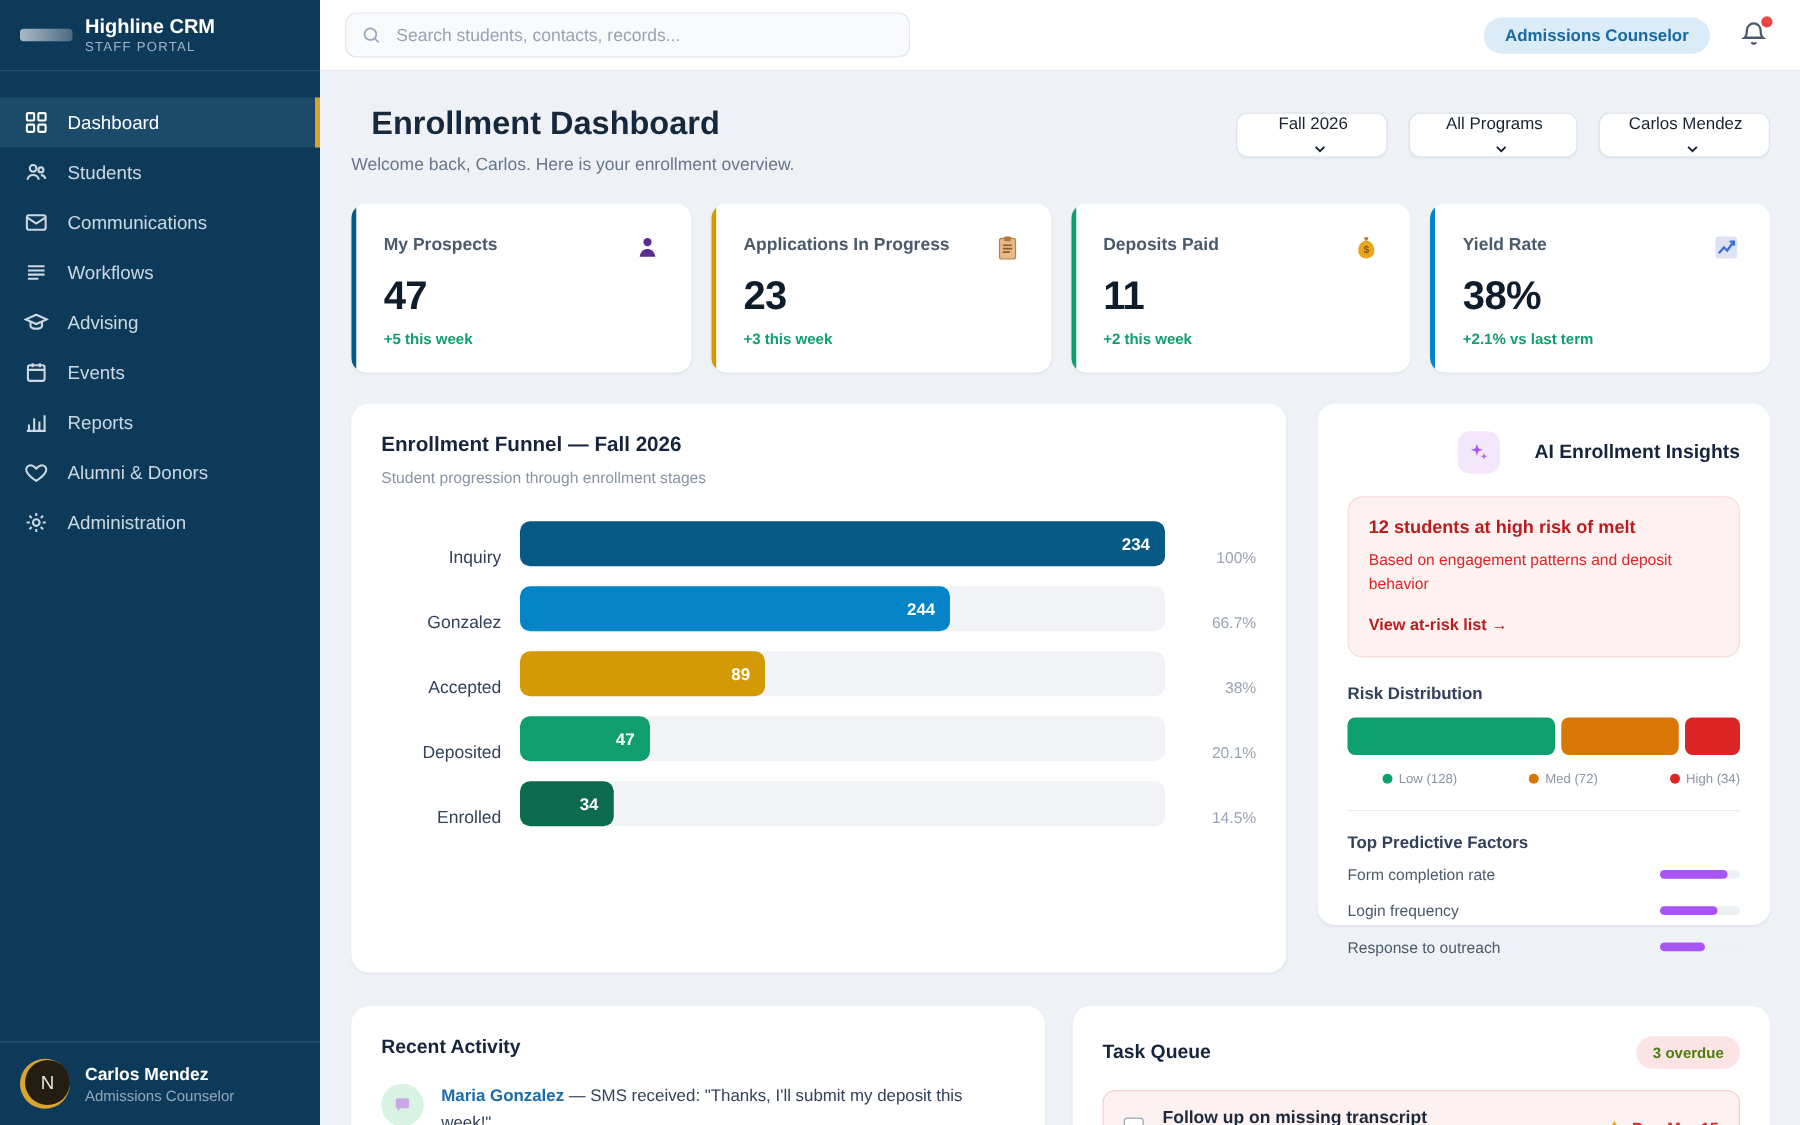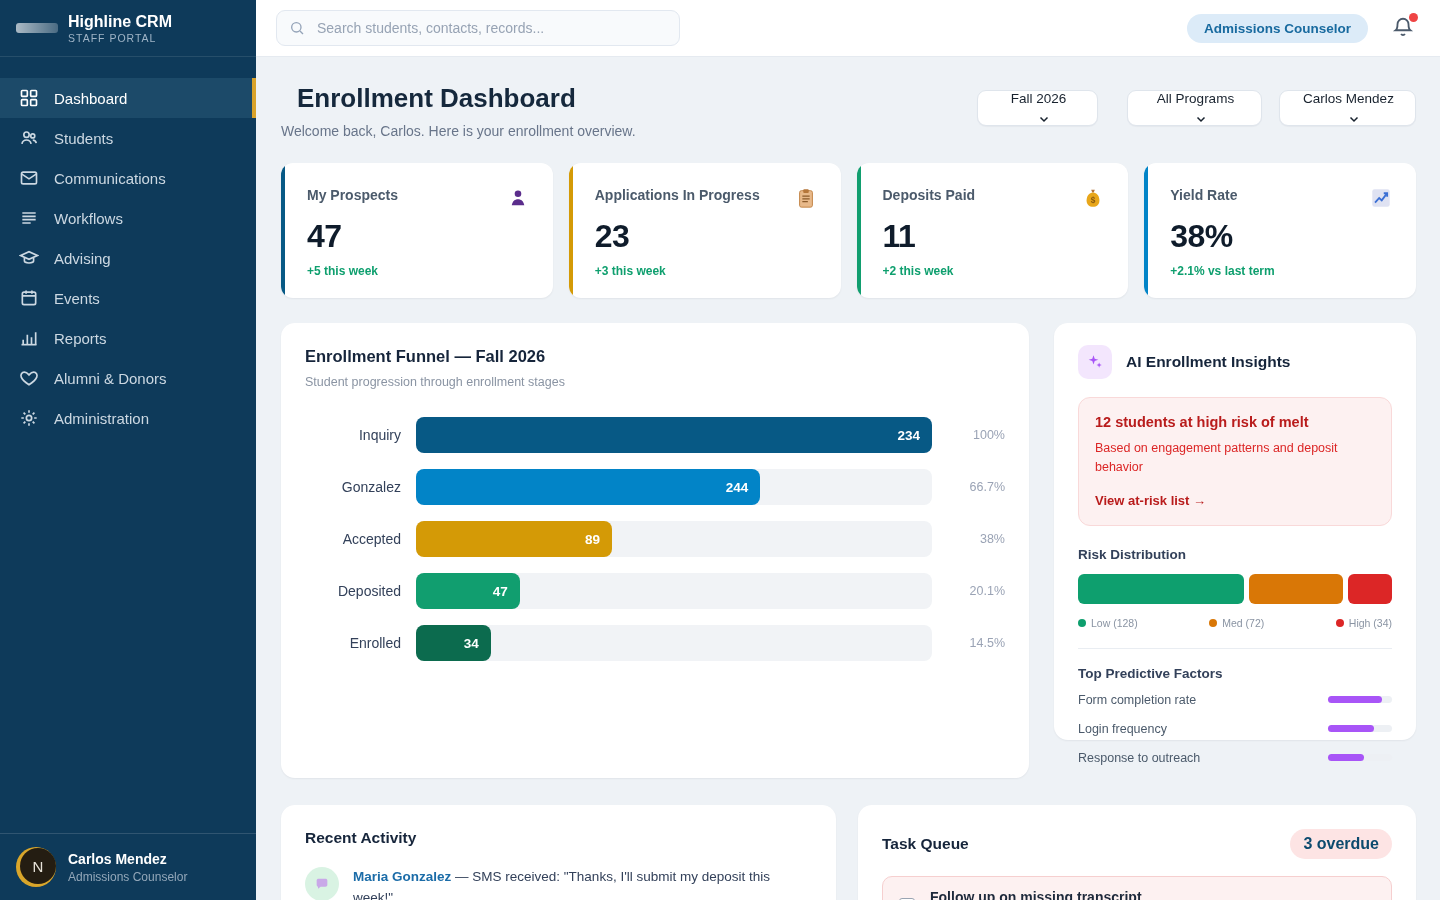--- a/index.html
+++ b/index.html
@@ -24,95 +24,95 @@
   .nav-item.active::after { content: ""; position: absolute; right: 0; top: 0; bottom: 0; width: 4px; background: #d9a32b; }
   .side-user { margin-top: auto; border-top: 1px solid rgba(255,255,255,0.14); padding: 13px 16px; display: flex; align-items: center; gap: 12px; }
   .avatar { width: 40px; height: 40px; border-radius: 50%; background: #d9a62b; position: relative; flex-shrink: 0; }
   .avatar-inner { position: absolute; left: 4px; top: 1px; width: 36px; height: 36px; border-radius: 50%; background: #241d12; color: #e8e4da; display: flex; align-items: center; justify-content: center; font-size: 15px; }
   .side-user-name { font-size: 14px; font-weight: bold; color: #ffffff; }
   .side-user-role { font-size: 12px; color: #93a7b9; margin-top: 3px; }
 
   
   .main-col { flex: 1; display: flex; flex-direction: column; min-width: 0; }
   .topbar { height: 57px; flex-shrink: 0; background: #ffffff; border-bottom: 1px solid #e5eaf0; display: flex; align-items: center; padding: 0 24px 0 20px; }
-  .search-box { width: 404px; height: 36px; background: #f8fafc; border: 1px solid #e2e8f0; border-radius: 9px; display: flex; align-items: center; gap: 10px; padding: 0 12px; }
+  .search-box { width: 452px; height: 36px; background: #f8fafc; border: 1px solid #e2e8f0; border-radius: 9px; display: flex; align-items: center; gap: 10px; padding: 0 12px; }
   .search-box svg { width: 16px; height: 16px; stroke: #94a3b8; flex-shrink: 0; }
   .search-box input { flex: 1; border: none; outline: none; background: transparent; font-family: inherit; font-size: 14px; color: #334155; }
   .search-box input::placeholder { color: #97a3b4; }
   .top-right { margin-left: auto; display: flex; align-items: center; gap: 22px; }
   .role-pill { padding: 7px 17px; border-radius: 999px; font-size: 13.5px; font-weight: bold; }
   .bell-btn { position: relative; background: none; border: none; padding: 2px; cursor: pointer; }
   .bell-btn svg { width: 22px; height: 22px; stroke: #4b5a6b; }
   .bell-dot { position: absolute; top: -1px; right: -2px; width: 9px; height: 9px; border-radius: 50%; }
 
   
   .content { flex: 1; padding: 26px 24px 0 25px; overflow: hidden; }
   .page-head { display: flex; justify-content: space-between; align-items: flex-start; margin-bottom: 24px; }
   .page-title { font-size: 26px; font-weight: bold; color: #15283c; margin: 0 0 9px 16px; }
   .page-sub { font-size: 14px; color: #68758a; margin: 0; }
   .filters { display: flex; gap: 17px; margin-top: 7px; }
   .select { height: 36px; background: #fff; border: 1px solid #dfe5ec; border-radius: 9px; display: flex; align-items: center; justify-content: space-between; padding: 0 12px 0 14px; font-size: 13.5px; color: #18222e; cursor: pointer; box-shadow: 0 1px 1px rgba(16,24,40,.04); flex-direction: column; }
   .select svg { width: 12px; height: 12px; stroke: #18222e; margin-left: 10px; }
-  .sel-term { width: 121px; } .sel-prog { width: 135px; margin-left: 12px; } .sel-couns { width: 137px; }
+  .sel-term { width: 121px; } .sel-prog { width: 135px; } .sel-couns { width: 137px; }
 
   
   .stats-row { display: flex; gap: 16px; margin-bottom: 25px; }
   .stat-card { flex: 1; height: 135px; background: #fff; border-radius: 12px; position: relative; overflow: hidden; padding: 24px 24px 0 26px; box-shadow: 0 1px 2px rgba(16,24,40,.06); }
   .stat-accent { position: absolute; left: 0; top: 0; bottom: 0; width: 4px; }
   .stat-top { display: flex; justify-content: space-between; align-items: flex-start; }
   .stat-label { font-size: 14px; color: #4b5a6b; font-weight: 600; }
   .stat-icon { width: 22px; height: 22px; flex-shrink: 0; }
   .stat-value { font-size: 32px; font-weight: 800; color: #0f1c2b; margin-top: 9px; letter-spacing: -0.5px; }
   .stat-change { font-size: 12px; font-weight: bold; margin-top: 9px; }
 
   
   .mid-row { display: flex; gap: 25px; margin-bottom: 27px; }
   .card { background: #fff; border-radius: 14px; box-shadow: 0 1px 2px rgba(16,24,40,.06); }
   .funnel-card { width: 748px; height: 455px; padding: 24px; }
   .funnel-title { font-size: 16.5px; font-weight: bold; color: #16253b; margin: 0 0 9px 0; }
   .funnel-sub { font-size: 12.5px; color: #8a94a3; margin: 0 0 28px 0; }
-  .f-row { display: flex; align-items: center; gap: 15px; height: 36px; margin-bottom: 16px; }
+  .f-row { display: flex; align-items: flex-end; gap: 15px; height: 36px; margin-bottom: 16px; }
   .f-label { width: 96px; text-align: right; font-size: 14px; color: #33415a; font-weight: 500; flex-shrink: 0; }
   .f-track { flex: 1; height: 36px; background: #f1f3f6; border-radius: 8px; }
   .f-fill { height: 100%; border-radius: 8px; display: flex; align-items: center; justify-content: flex-end; padding-right: 12px; color: #fff; font-weight: bold; font-size: 13.5px; min-width: 36px; }
   .f-pct { width: 58px; text-align: right; font-size: 12.5px; color: #9aa3b5; flex-shrink: 0; }
 
   .insights-card { flex: 1; height: 417px; padding: 22px 24px; }
-  .ins-head { display: flex; align-items: center; gap: 14px; margin-bottom: 18px; }
+  .ins-head { display: flex; align-items: center; gap: 28px; margin-bottom: 18px; justify-content: flex-end; }
   .ins-icon { width: 34px; height: 34px; border-radius: 10px; background: #f3e6fd; display: flex; align-items: center; justify-content: center; flex-shrink: 0; }
   .ins-title { font-size: 15.5px; font-weight: bold; color: #16253b; }
   .alert { background: #fdf1f1; border: 1px solid #f9d9d9; border-radius: 12px; padding: 16px; margin-bottom: 21px; }
   .alert-title { font-size: 14.5px; font-weight: bold; color: #b91c1c; margin-bottom: 9px; }
   .alert-body { font-size: 12.5px; color: #dc2626; line-height: 1.55; margin-bottom: 13px; width: 250px; }
   .alert-link { font-size: 13px; font-weight: bold; color: #b91c1c; cursor: pointer; display: inline-block; }
   .sec-label { font-size: 13.5px; font-weight: 600; color: #33415a; margin-bottom: 12px; }
   .risk-bar { display: flex; gap: 5px; height: 30px; margin-bottom: 13px; }
   .risk-seg { height: 100%; border-radius: 6px; }
-  .risk-legend { display: flex; justify-content: space-between; }
+  .risk-legend { display: flex; justify-content: space-between; margin-left: 28px; }
   .legend-item { display: flex; align-items: center; gap: 5px; font-size: 10.5px; color: #8a94a3; }
   .legend-dot { width: 8px; height: 8px; border-radius: 50%; flex-shrink: 0; }
   .divider { height: 1px; background: #e9edf2; margin: 19px 0 17px; }
   .factor-row { display: flex; align-items: center; justify-content: space-between; margin-bottom: 15px; }
   .factor-name { font-size: 12.5px; color: #4b5a6b; }
   .factor-track { width: 64px; height: 7px; border-radius: 4px; background: #edf0f4; }
   .factor-fill { height: 100%; border-radius: 4px; }
 
   
   .bottom-row { display: flex; gap: 22px; }
   .activity-card { width: 555px; height: 200px; padding: 24px; }
   .bot-title { font-size: 15.5px; font-weight: bold; color: #16253b; }
   .act-item { display: flex; gap: 14px; margin-top: 20px; }
   .act-icon { width: 34px; height: 34px; border-radius: 50%; background: #d9f3e3; display: flex; align-items: center; justify-content: center; flex-shrink: 0; }
   .act-text { font-size: 13.5px; color: #33415a; line-height: 1.55; }
   .act-name { color: #1b6ca8; font-weight: bold; cursor: pointer; }
   .act-time { font-size: 12px; color: #97a3b4; margin-top: 5px; }
 
   .tasks-card { flex: 1; height: 200px; padding: 24px; }
   .tasks-head { display: flex; justify-content: space-between; align-items: center; margin-bottom: 17px; }
-  .overdue-badge { background: #fde4e4; color: #0c4a6e; font-size: 16px; font-weight: bold; padding: 6px 13px; border-radius: 999px; }
+  .overdue-badge { background: #fde4e4; color: #4d7c0f; font-size: 12px; font-weight: bold; padding: 6px 13px; border-radius: 999px; }
   .task-item { background: #fdf1f1; border: 1px solid #f6cfcf; border-radius: 10px; padding: 12px 16px; display: flex; align-items: center; gap: 15px; }
   .task-check { width: 16px; height: 16px; border: 1.5px solid #9aa4b2; border-radius: 3px; background: #fff; flex-shrink: 0; cursor: pointer; }
   .task-title { font-size: 14px; font-weight: bold; color: #1e293b; }
   .task-sub { font-size: 12px; color: #8a94a3; margin-top: 4px; }
   .task-due { margin-left: auto; display: flex; align-items: center; gap: 7px; color: #dc2626; font-weight: bold; font-size: 13px; }
 </style>
 </head>
 <body>
 
 <aside class="sidebar">

